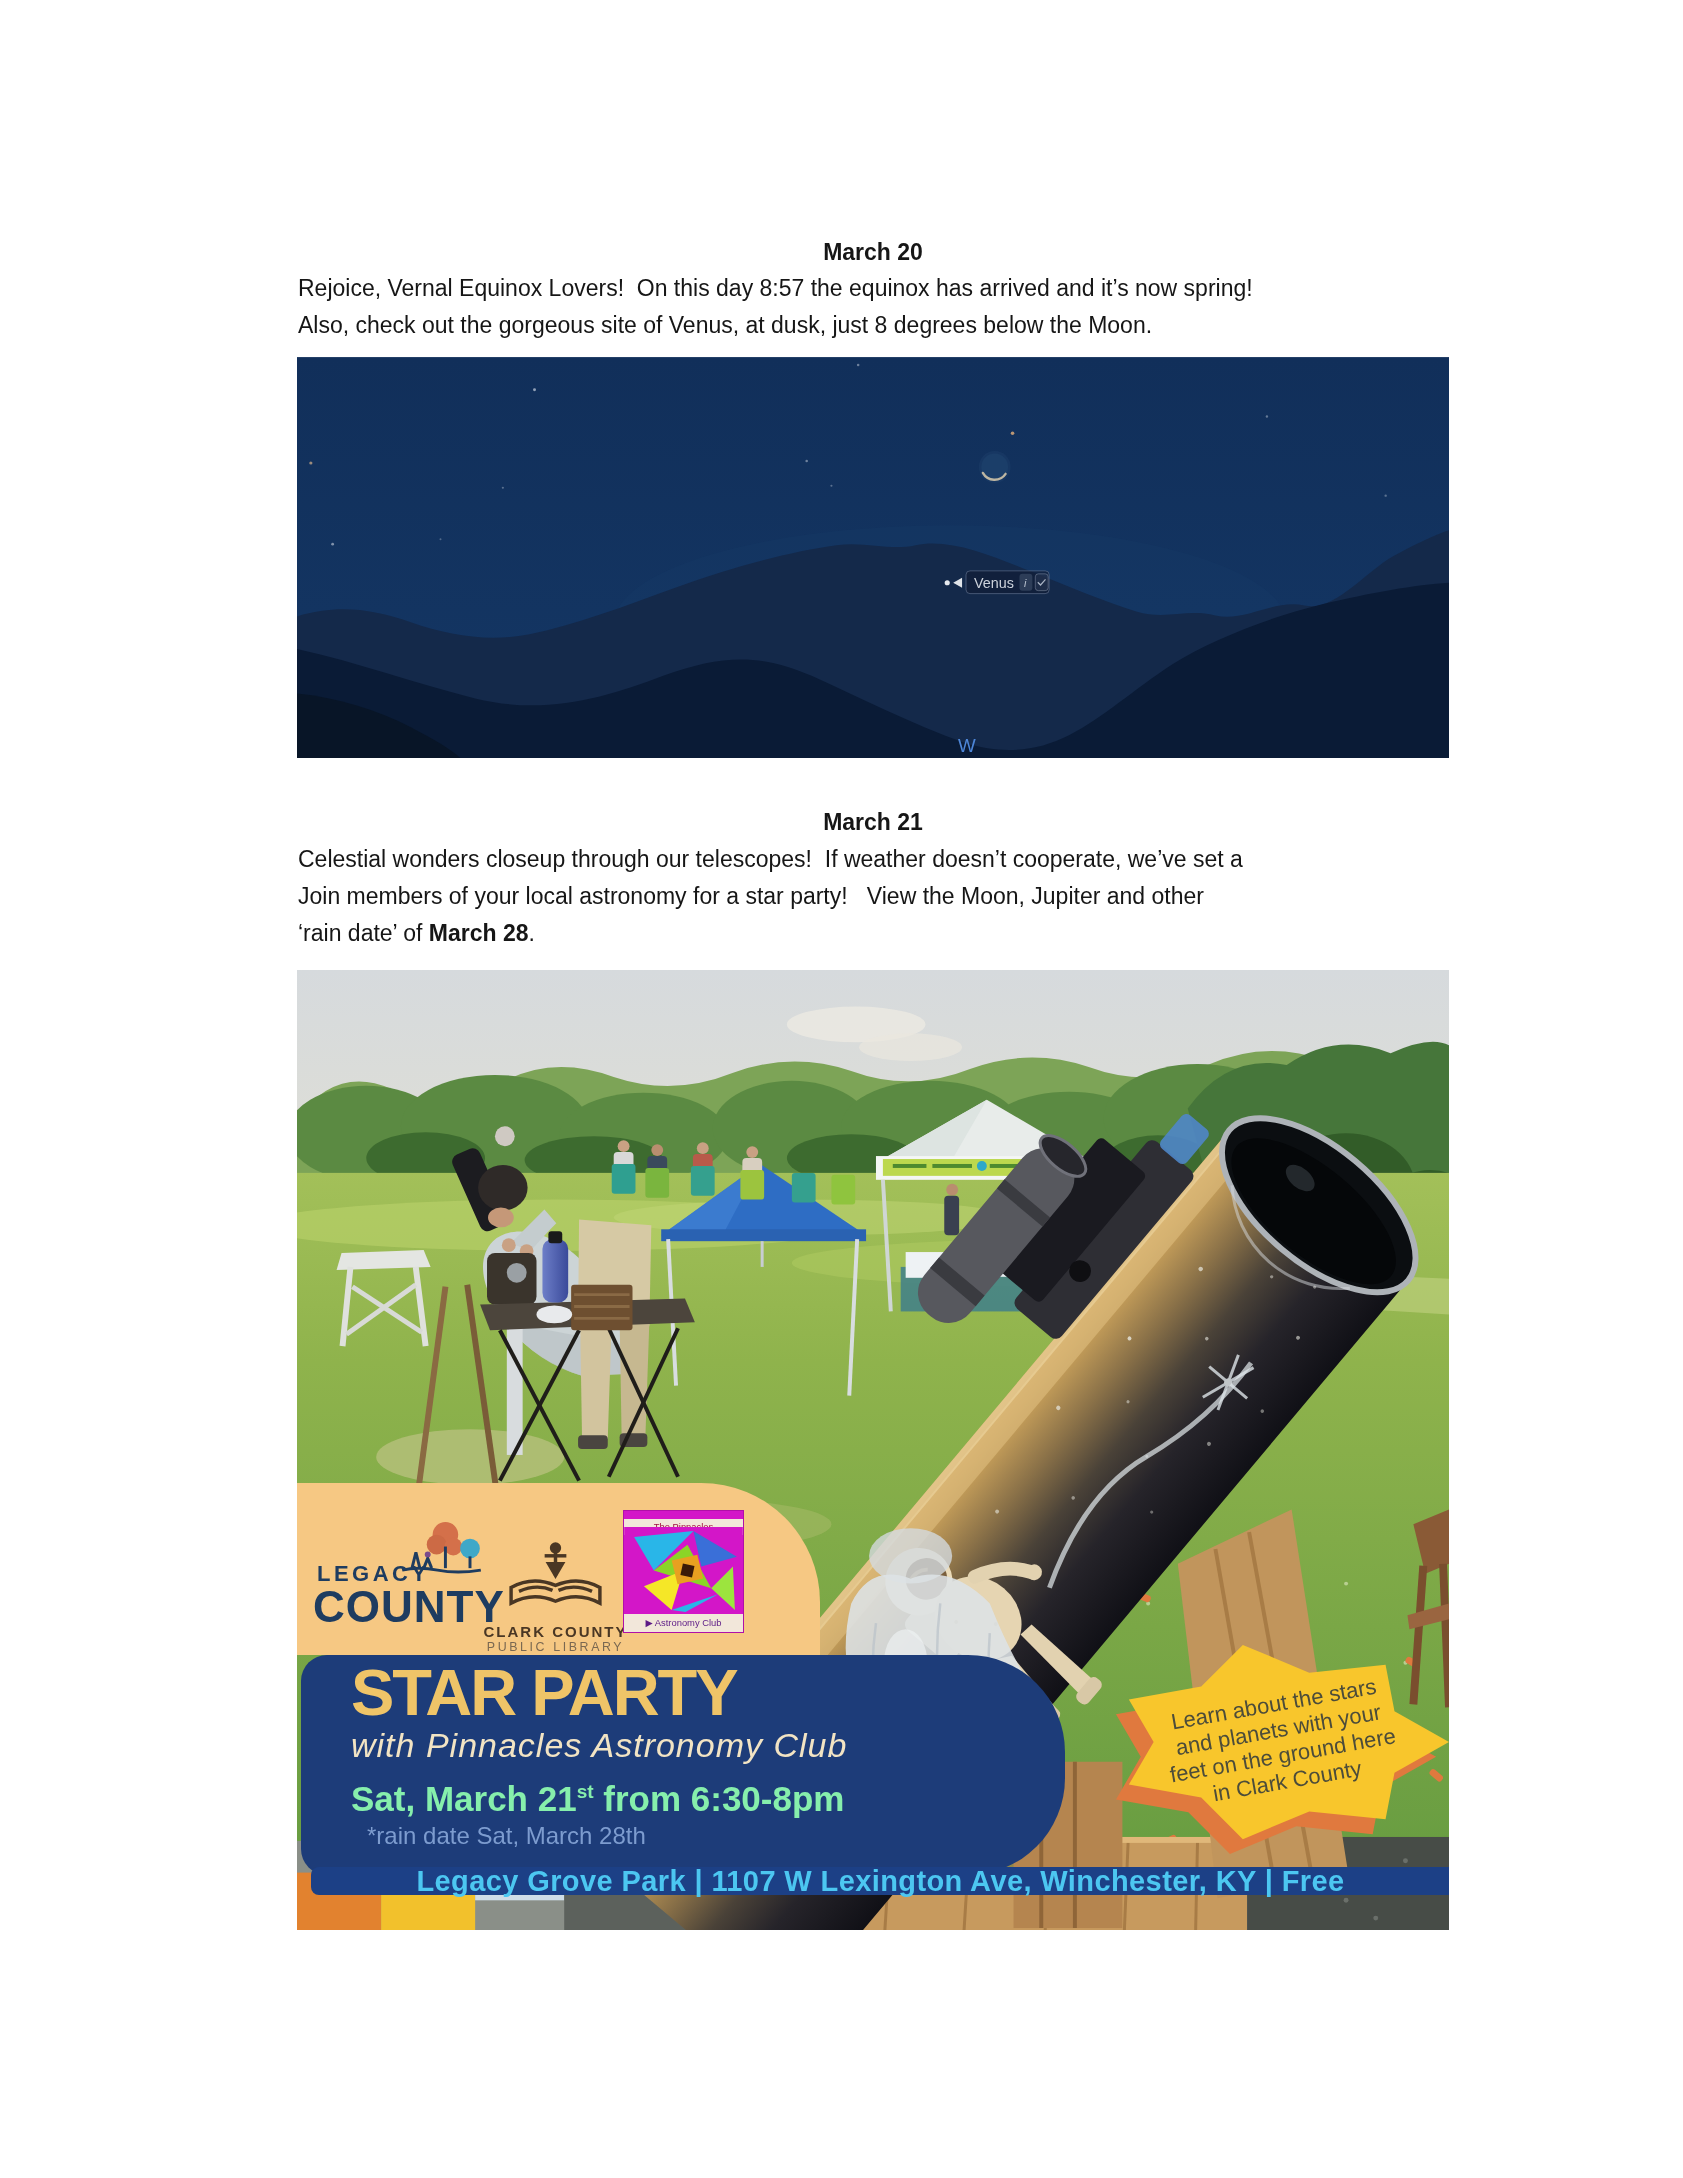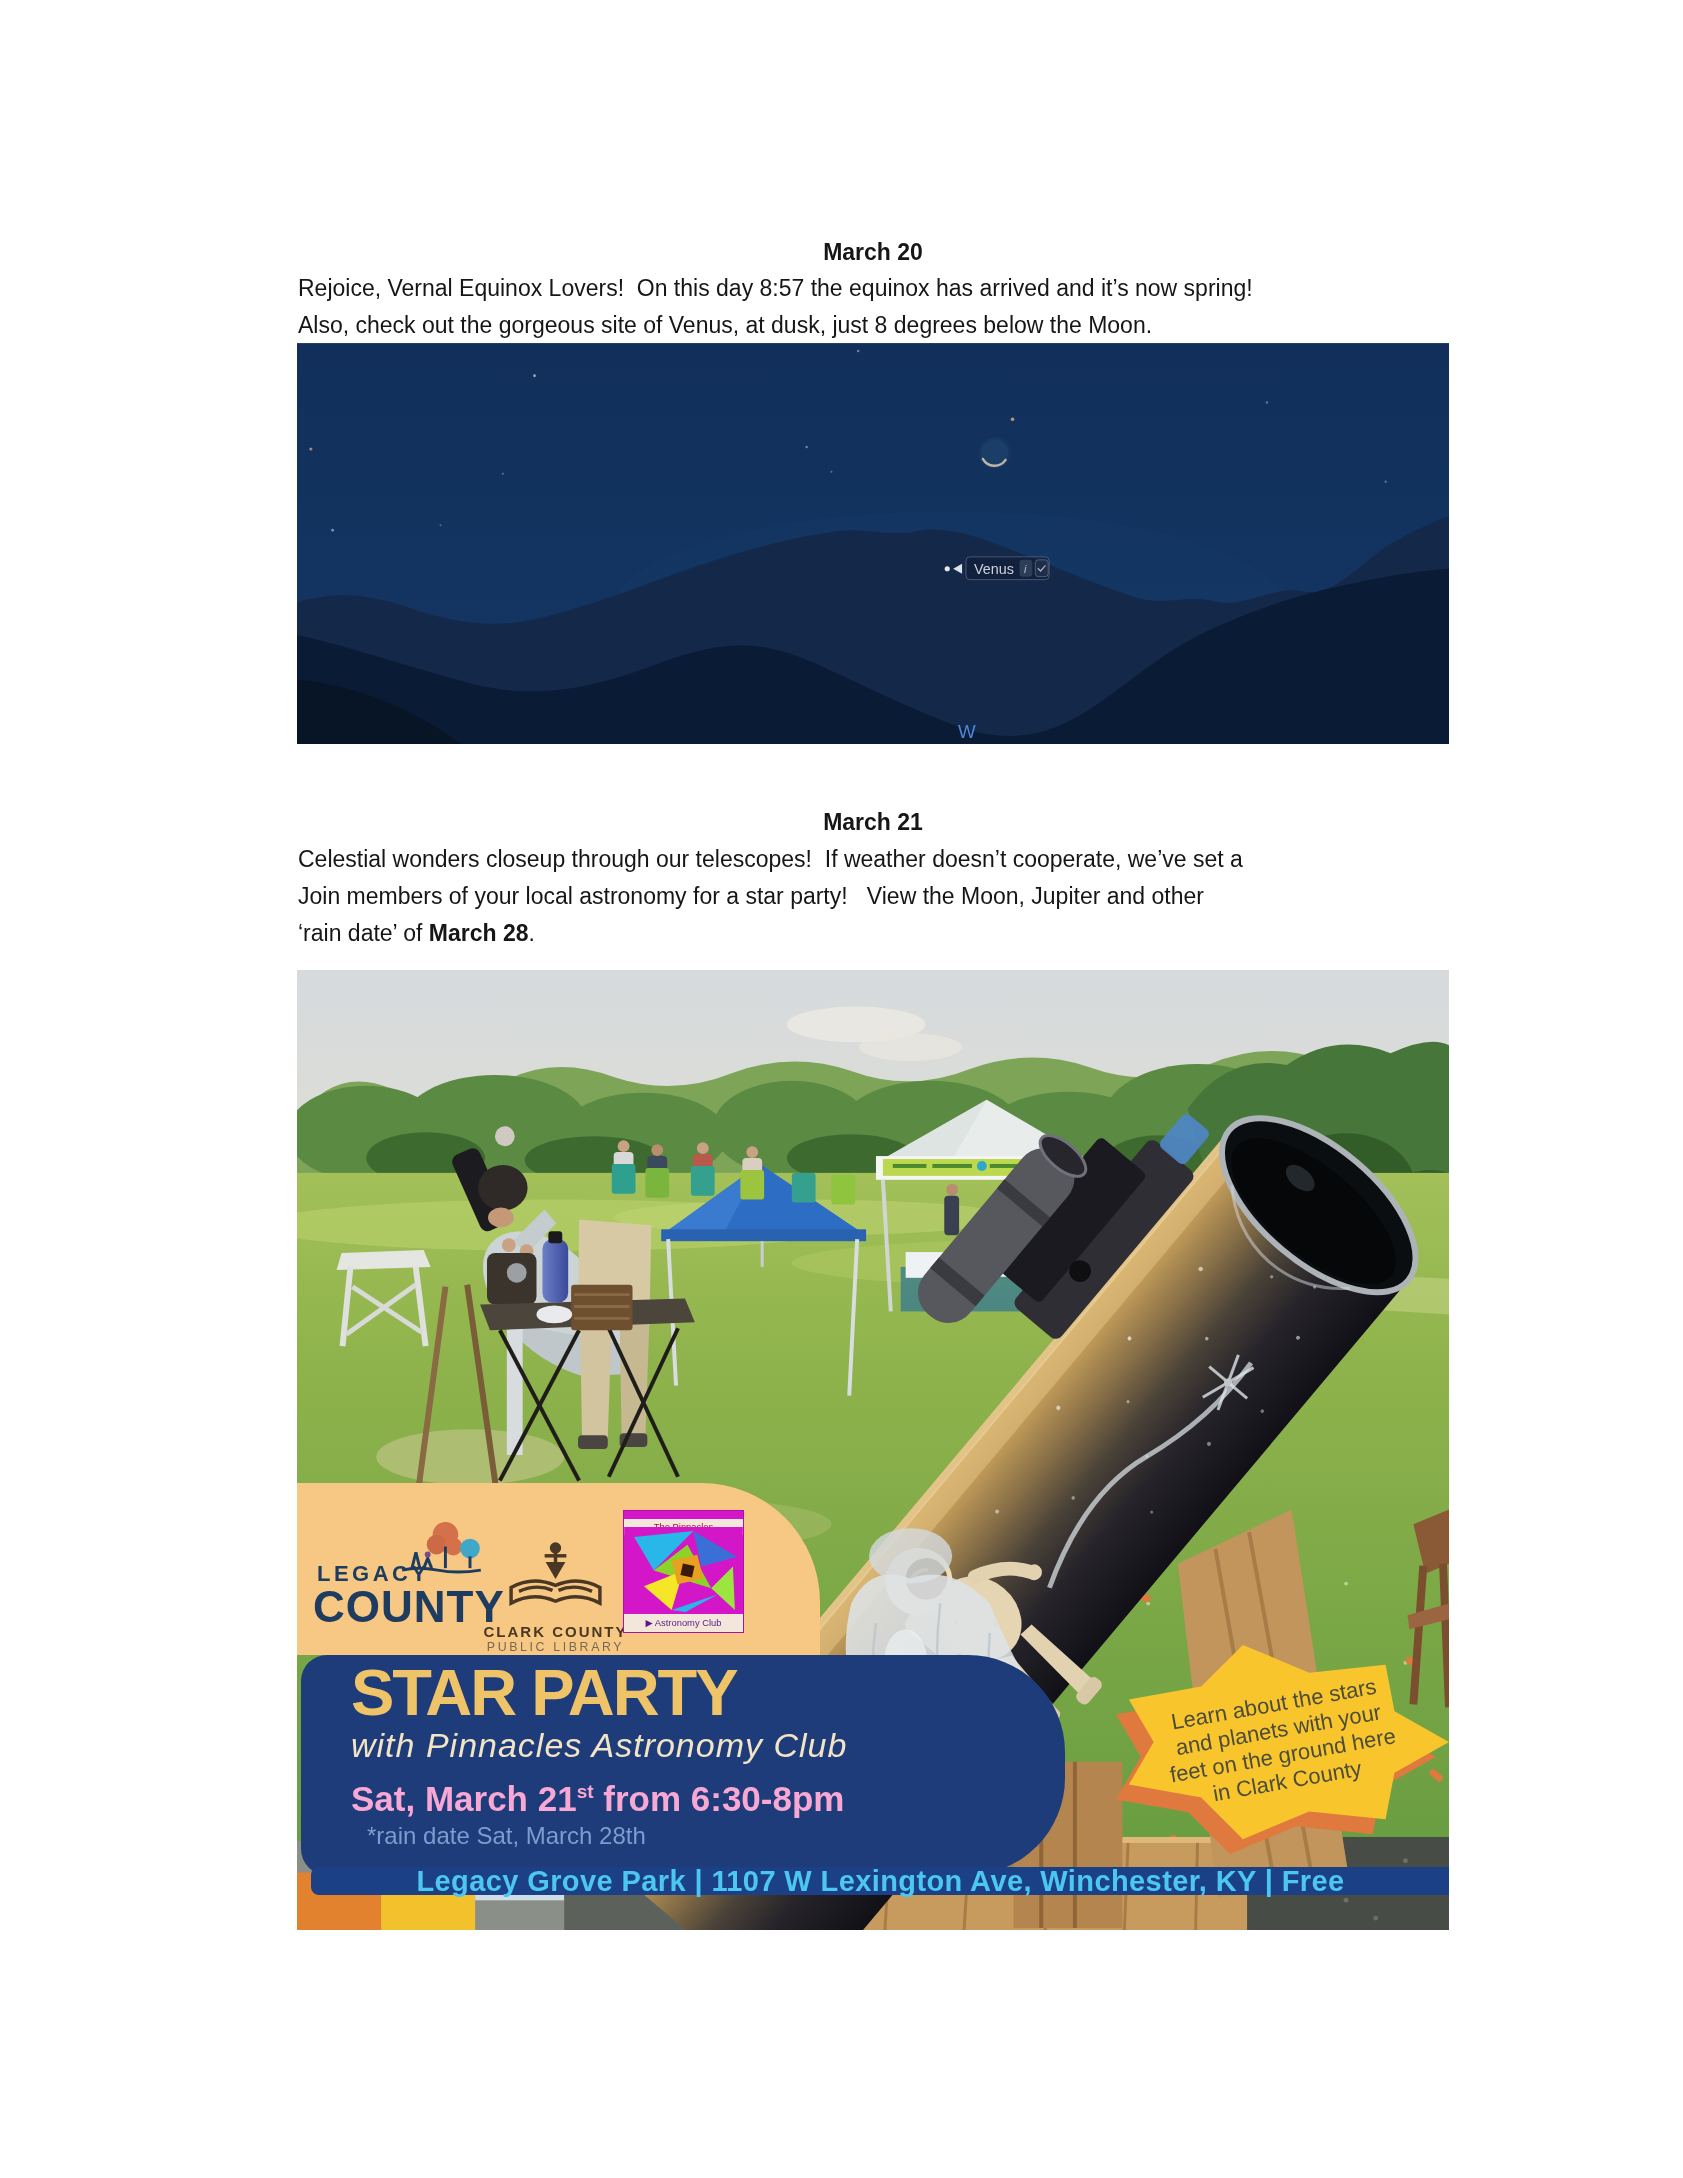--- a/index.html
+++ b/index.html
@@ -6,21 +6,21 @@
   .page{position:relative;width:1683px;height:2178px;background:#ffffff;overflow:hidden;
         font-family:"Liberation Sans","DejaVu Sans",sans-serif;color:#161616;}
   .col{position:absolute;left:297px;top:0;width:1152px;height:2178px;}
   .doc-h{position:absolute;left:0;width:100%;text-align:center;font-weight:bold;
          font-size:23px;line-height:37px;white-space:pre;}
   .par{position:absolute;left:1px;width:1148px;font-size:23px;line-height:37px;}
   .ln{white-space:pre;}
   .b{font-weight:bold;}
   figure{margin:0;padding:0;}
   .fig{position:absolute;left:0;overflow:hidden;}
-  .sky-fig{top:343px;width:1321px;height:401px;}
+  .sky-fig{top:357px;width:1321px;height:401px;}
   .flyer-fig{top:970px;width:1152px;height:960px;background:#7aa746;}
   .flyer-fig svg.photo{position:absolute;left:0;top:0;}
   
   .band{position:absolute;left:0;top:513px;width:523px;height:172px;background:#f6c883;
         border-radius:0 119px 0 0;}
   .legacy{position:absolute;left:16px;top:36px;width:178px;height:129px;color:#1e3c60;}
   .legacy .w1{position:absolute;left:4px;top:42px;font-size:22px;font-weight:bold;letter-spacing:3.5px;}
   .legacy .w2{position:absolute;left:0;top:63px;font-size:44px;font-weight:bold;letter-spacing:1px;}
   .legacy svg{position:absolute;left:85px;top:0;}
   .library{position:absolute;left:184px;top:59px;width:149px;text-align:center;color:#4a3724;}
@@ -30,21 +30,21 @@
         box-shadow:0 0 0 1px #b010a8;}
   .pinn .strip{position:absolute;left:0;width:100%;height:16px;background:#f2e7da;
         font-size:9.4px;line-height:16px;text-align:center;white-space:nowrap;overflow:hidden;}
   .pinn .top{top:8px;color:#a01040;}
   .pinn .bot{bottom:0;height:18px;line-height:18px;color:#5c1a86;}
   .pinn svg{position:absolute;left:0;top:16px;}
   .panel{position:absolute;left:4px;top:685px;width:764px;height:220px;background:#1d3c79;
          border-radius:26px 97px 97px 26px;box-sizing:border-box;padding:6px 0 0 50px;}
   .panel .title{font-size:65px;line-height:63px;font-weight:bold;letter-spacing:-2px;color:#efc468;}
   .panel .subtitle{font-size:34px;line-height:38px;font-style:italic;letter-spacing:1px;color:#f2e4c4;margin-top:2px;}
-  .panel .when{font-size:35px;line-height:42px;font-weight:bold;color:#f9a8d4;margin-top:7px;}
+  .panel .when{font-size:35px;line-height:42px;font-weight:bold;color:#86efac;margin-top:7px;}
   .panel .when sup{font-size:19px;}
   .panel .rain{font-size:24px;line-height:26px;color:#7d9ccf;margin:3px 0 0 16px;}
   .burst{position:absolute;left:810px;top:661px;width:347px;height:228px;}
   .burst .txt{position:absolute;left:0;top:0;width:347px;height:223px;display:flex;flex-direction:column;
         align-items:center;justify-content:center;transform:rotate(-10deg);
         font-size:22px;line-height:26px;color:#4c4c3a;text-align:center;white-space:nowrap;}
   .bar{position:absolute;left:14px;top:897px;width:1139px;height:28px;background:#1c4086;
        border-radius:8px 0 0 8px;display:flex;align-items:center;justify-content:center;}
   .bar span{font-size:29px;font-weight:bold;letter-spacing:0.4px;color:#4cc7f1;white-space:nowrap;}
 </style>

